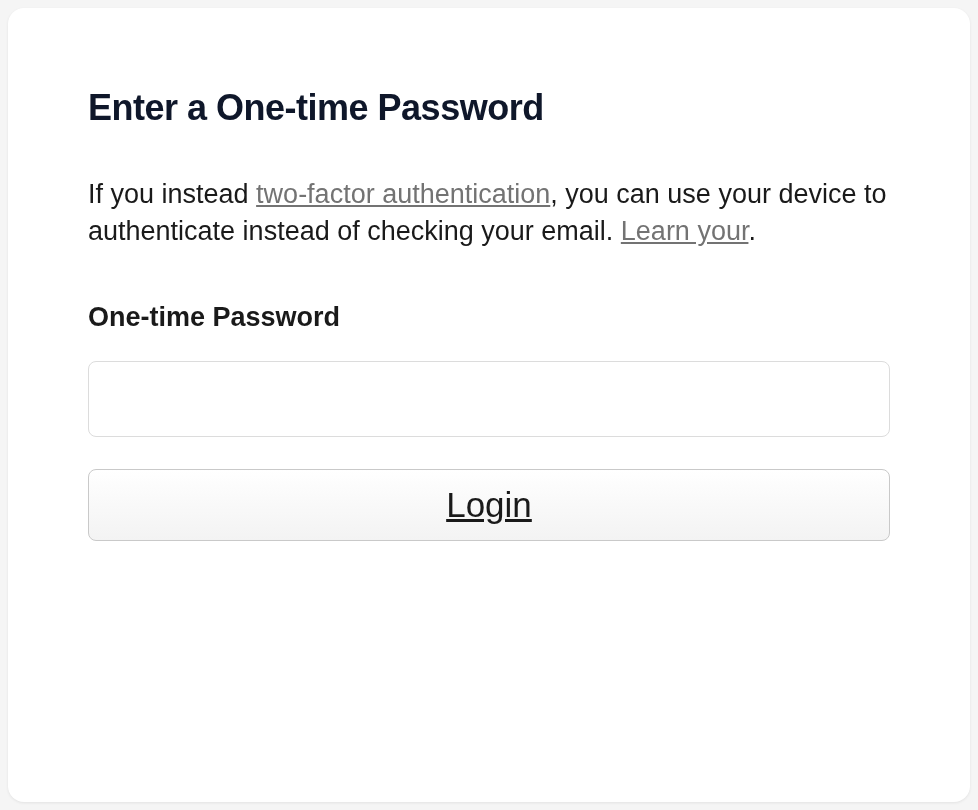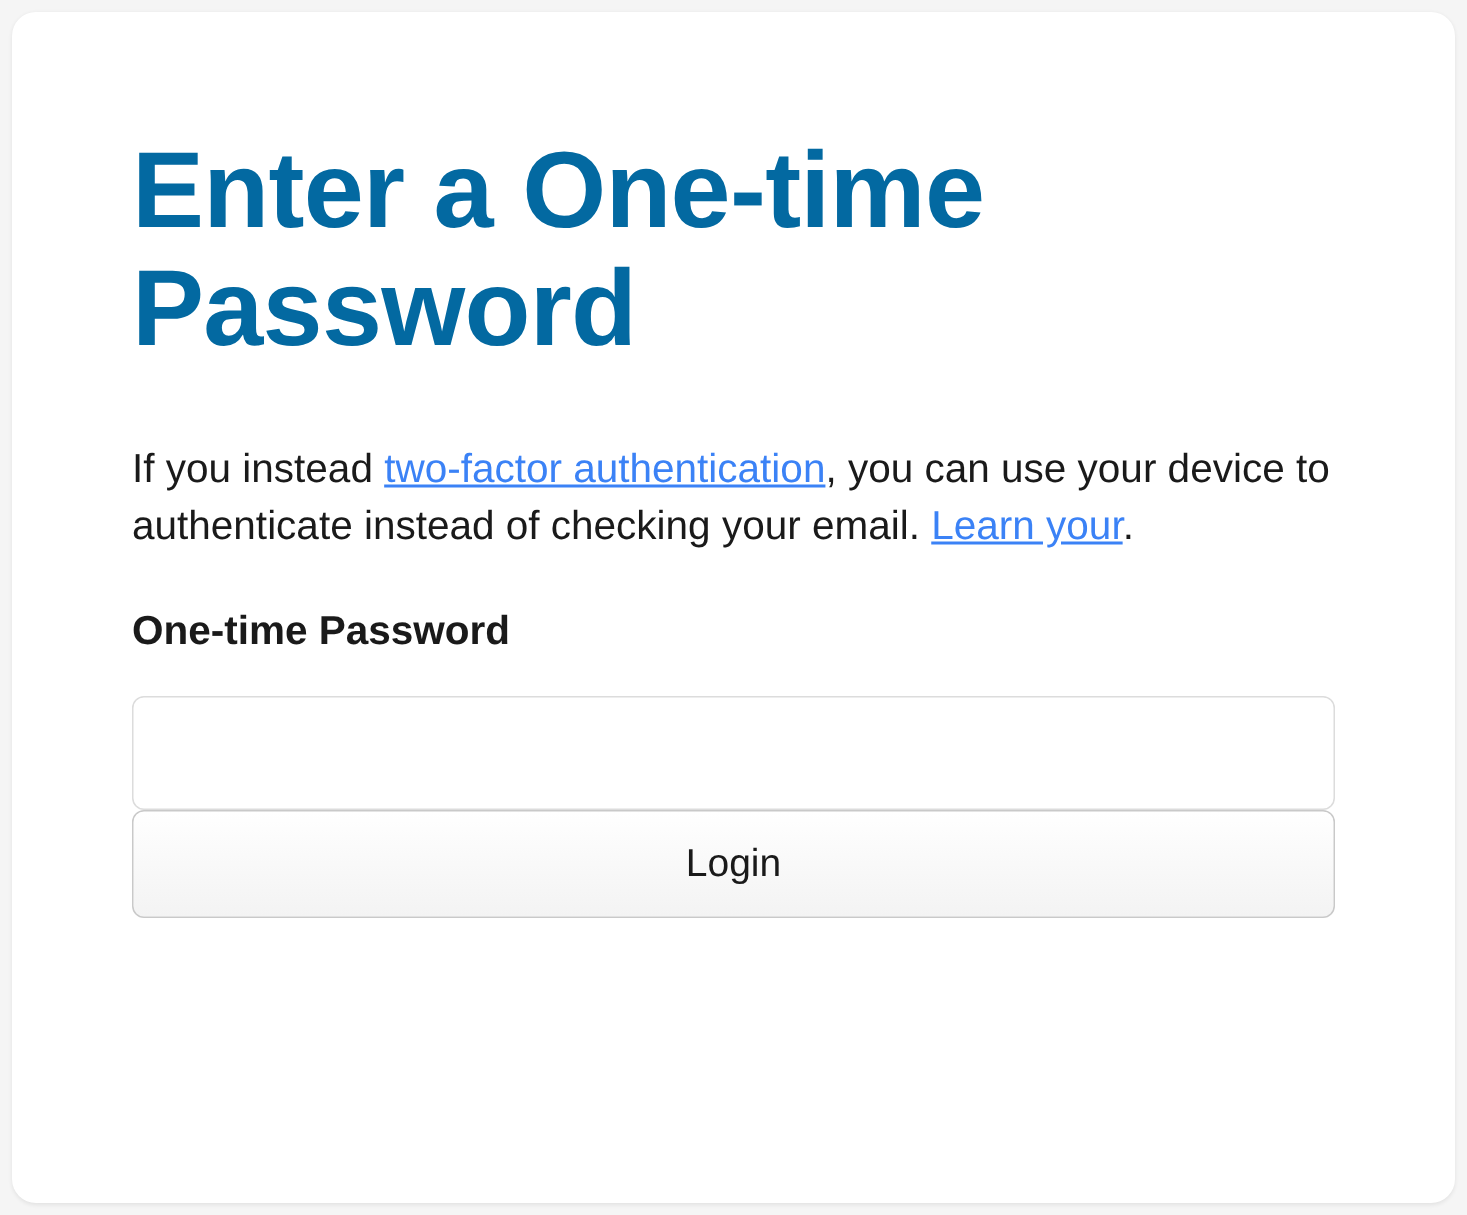--- a/index.html
+++ b/index.html
@@ -16,68 +16,70 @@
     }
     .card {
       background: #ffffff;
       border-radius: 16px;
       box-shadow: 0 1px 3px rgba(0,0,0,0.08);
       width: 100%;
       height: 100%;
       padding: 80px 80px 40px 80px;
     }
     .title {
-      font-size: 72px;
+      font-size: 36px;
       font-weight: 700;
-      color: #0369a1;
+      color: #0f172a;
       letter-spacing: -0.5px;
       margin-bottom: 48px;
       line-height: 1.1;
     }
     .description {
       font-size: 27px;
       line-height: 1.38;
       color: #1a1a1a;
       margin-bottom: 28px;
     }
     .description .text-run {
       display: inline;
     }
     .description a,
     .description .link {
-      color: #3b82f6;
+      color: #737373;
       text-decoration: underline;
       cursor: pointer;
     }
     .field-label {
       font-size: 27px;
       font-weight: 700;
       color: #1a1a1a;
-      margin-top: 36px;
+      margin-top: 52px;
       margin-bottom: 28px;
     }
     .otp-input {
       width: 100%;
       height: 76px;
       border: 1px solid #dcdcdc;
       border-radius: 8px;
       font-size: 24px;
       padding: 0 20px;
       outline: none;
       background: #ffffff;
     }
     .login-button {
       width: 100%;
       height: 72px;
+      margin-top: 32px;
       border: 1px solid #c9c9c9;
       border-radius: 8px;
       background: linear-gradient(#ffffff, #f3f3f3);
-      font-size: 26px;
+      font-size: 35px;
       color: #1a1a1a;
       cursor: pointer;
+      text-decoration: underline;
     }
   </style>
 </head>
 <body>
 
 <div class="card">
   <h1 class="title">Enter a One-time Password</h1>
 
 
   <p class="description">

